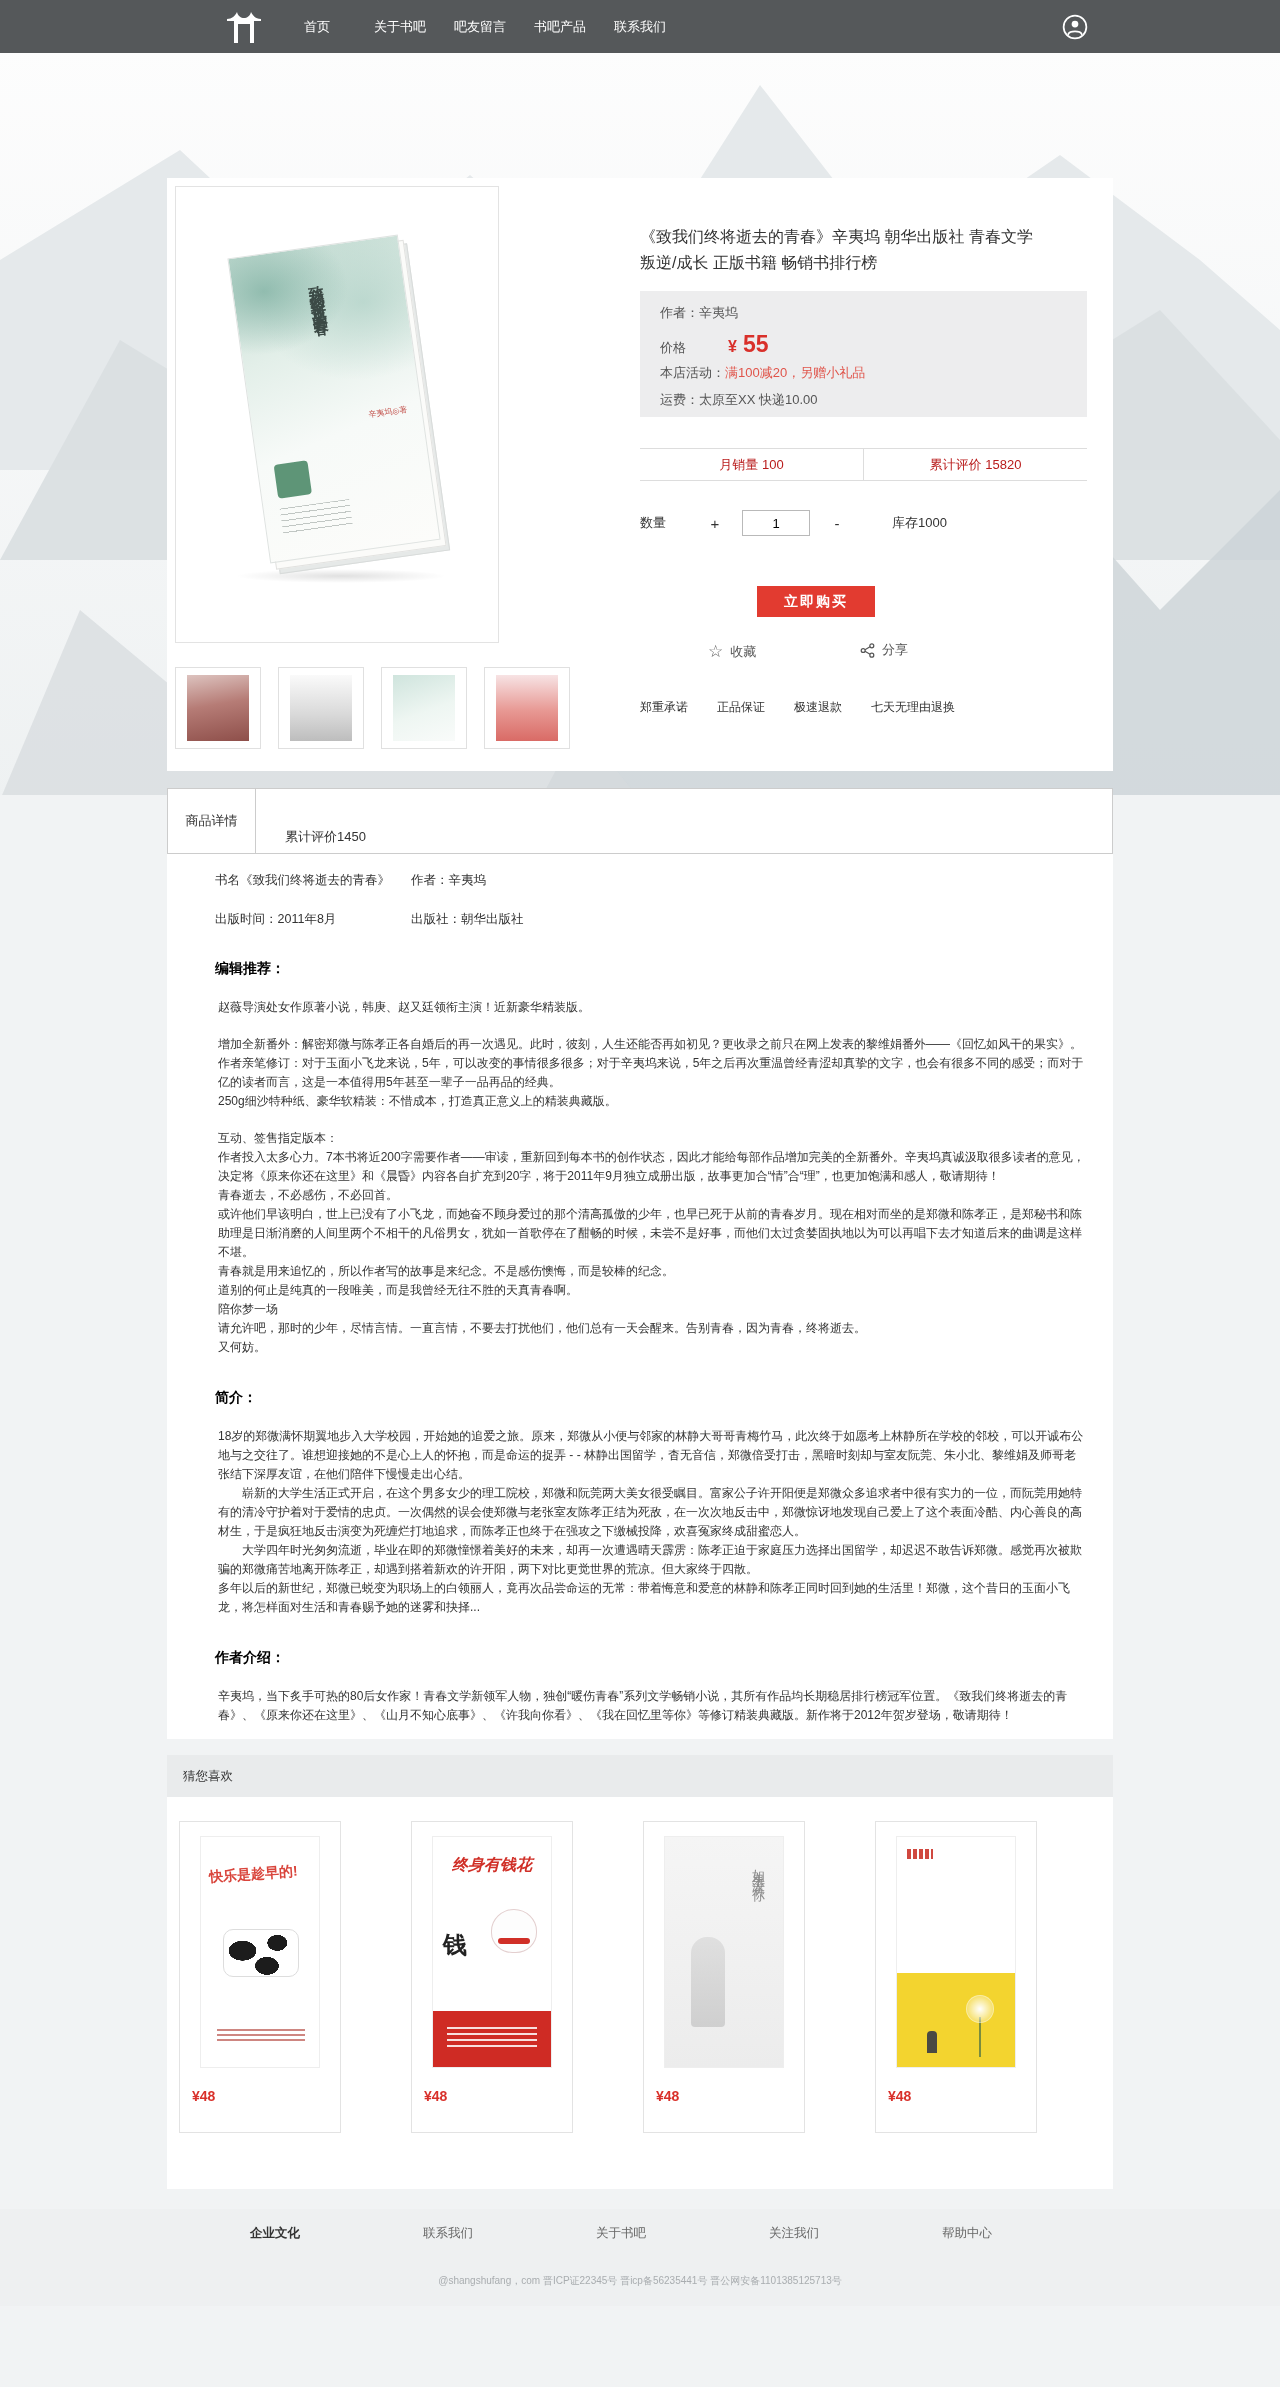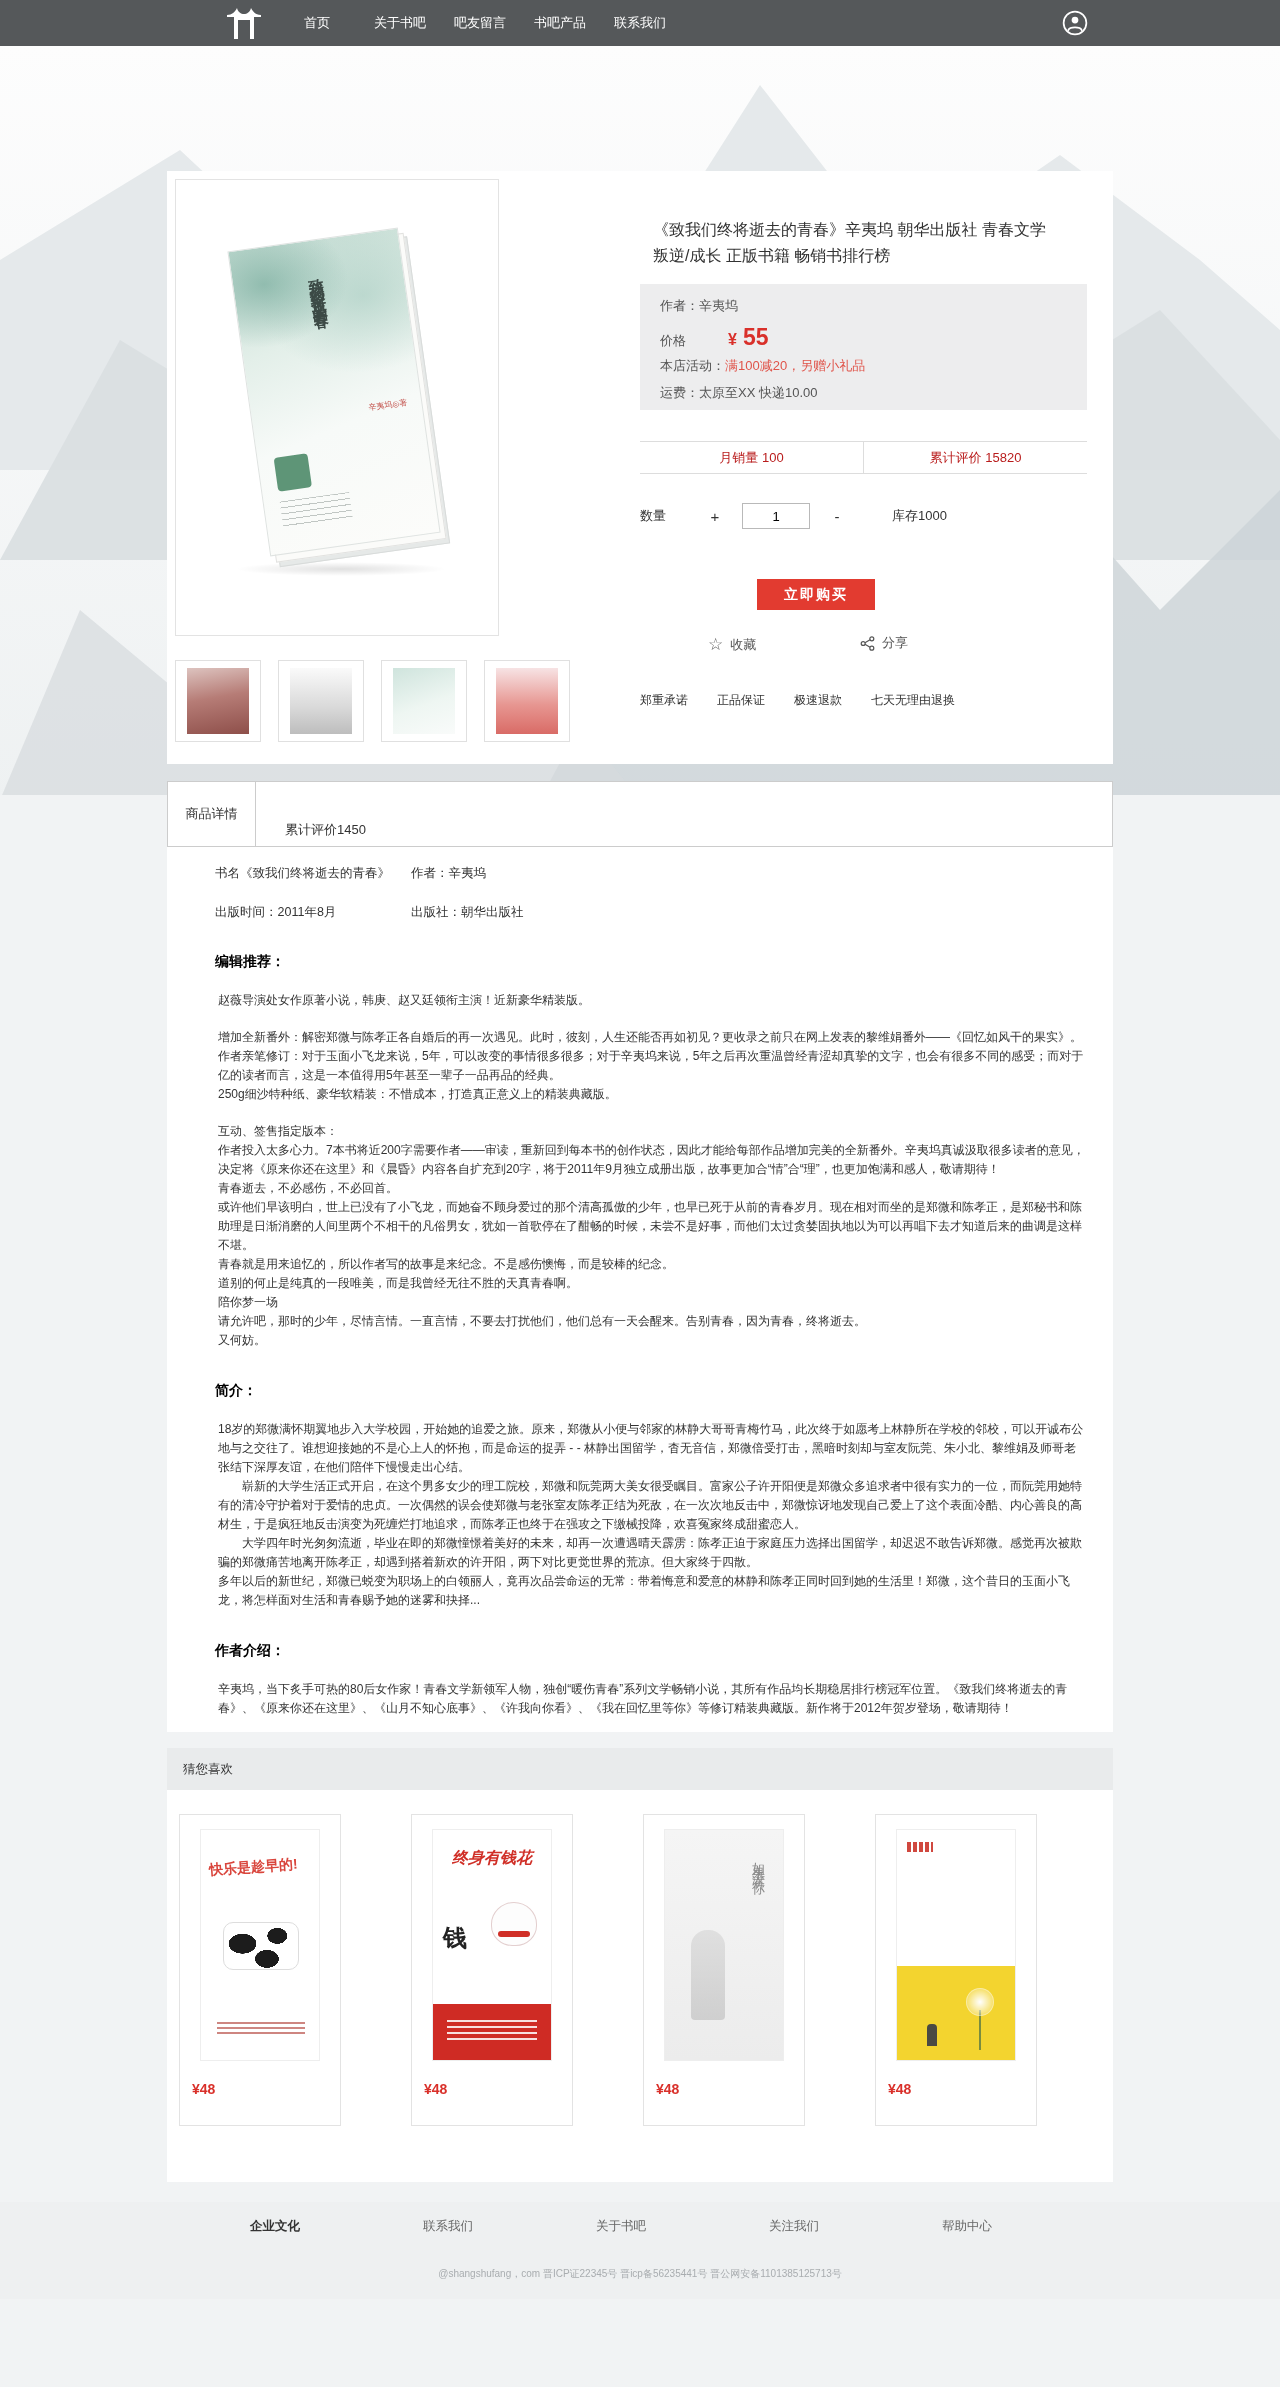--- a/index.html
+++ b/index.html
@@ -9,21 +9,21 @@
     background: #f1f3f4;
     position: relative;
     color: #333;
   }
   
   .bg-art { position: absolute; inset: 0; z-index: 0; }
   .bg-art svg { display: block; }
   
   .topbar {
     position: relative; z-index: 5;
-    height: 46px; background: #55585a;
+    height: 53px; background: #55585a;
     display: flex; align-items: center;
   }
   .logo { margin-left: 226px; width: 36px; height: 32px; flex: 0 0 auto; }
   .nav { display: flex; list-style: none; margin-left: 40px; }
   .nav li {
     color: #fff; font-size: 13px; margin-right: 24px;
     padding: 4px 2px; cursor: pointer; white-space: nowrap;
   }
   .nav li:first-child { margin-right: 40px; }
   .user-btn { margin-left: auto; margin-right: 192px; width: 26px; height: 26px; cursor: pointer; }
@@ -65,21 +65,21 @@
     width: 86px; height: 82px; border: 1px solid #e0e0e0; background: #fff;
     margin-right: 17px; display: flex; align-items: center; justify-content: center; cursor: pointer;
   }
   .thumb-img { width: 62px; height: 66px; }
   .t1 { background: linear-gradient(170deg, #ddc3bf 0%, #b67c76 45%, #8e4f4a 100%); }
   .t2 { background: linear-gradient(180deg, #fafafa 0%, #d9d9d9 60%, #bdbdbd 100%); }
   .t3 { background: linear-gradient(160deg, #cfe4dd 0%, #eef6f2 55%, #f9fbfa 100%); }
   .t4 { background: linear-gradient(180deg, #f7e3e4 0%, #e79792 55%, #d96b66 100%); }
   
   .details { position: absolute; left: 473px; top: 0; width: 460px; }
-  .prod-title { position: absolute; top: 46px; left: 13px; width: 452px; font-size: 16px; line-height: 26px; color: #333; }
+  .prod-title { position: absolute; top: 46px; left: 0; width: 452px; font-size: 16px; line-height: 26px; color: #333; }
   .infobox { position: absolute; top: 113px; left: 0; width: 447px; height: 126px; background: #ededee; padding: 13px 20px; }
   .inforow { font-size: 13px; color: #555; margin-bottom: 9px; }
   .price-row { display: flex; align-items: baseline; margin-bottom: 6px; }
   .price-label { font-size: 13px; color: #555; }
   .price-cur { color: #d9302a; font-size: 16px; font-weight: bold; margin-left: 42px; }
   .price-val { color: #d9302a; font-size: 23px; font-weight: bold; margin-left: 6px; }
   .promo-val { color: #e0544a; }
   .sales { position: absolute; top: 270px; left: 0; width: 447px; height: 33px; display: flex; border-top: 1px solid #ddd; border-bottom: 1px solid #ddd; }
   .sales-cell { flex: 1; display: flex; align-items: center; justify-content: center; font-size: 13px; color: #b91c1c; }
   .sales-cell + .sales-cell { border-left: 1px solid #ddd; }

